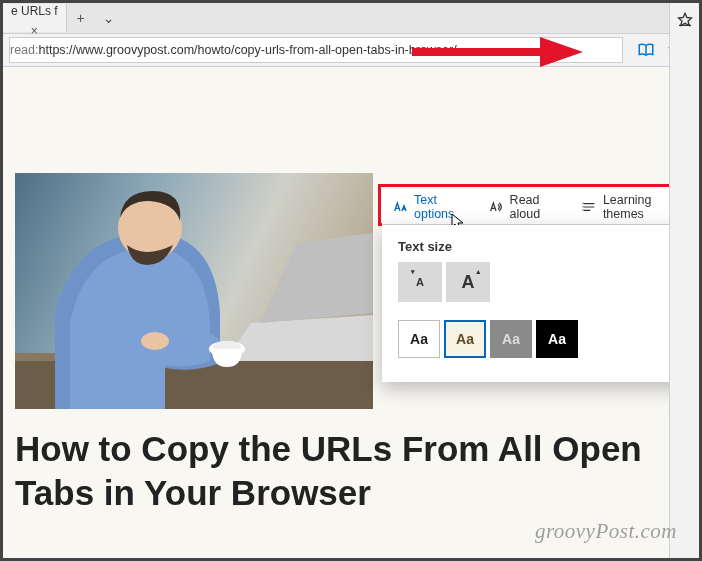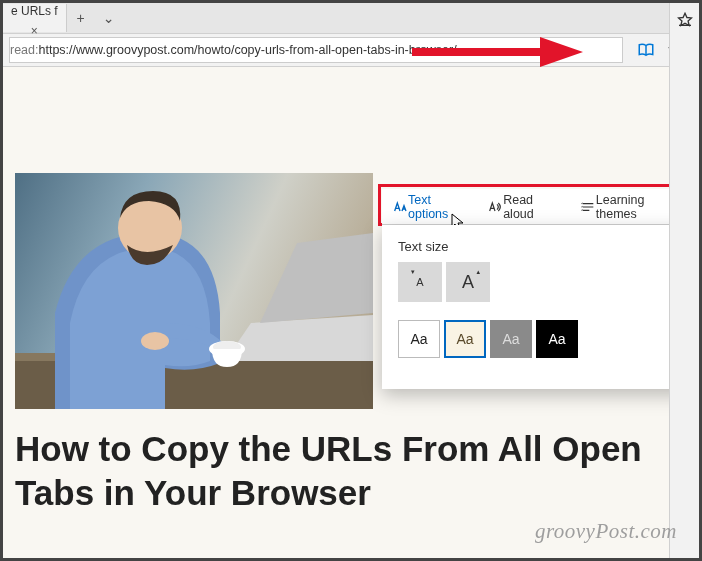--- a/index.html
+++ b/index.html
@@ -19,27 +19,27 @@
   .rightcol { width:30px; background:#f2f2f2; display:flex; flex-direction:column; align-items:center; padding-top:8px; gap:14px; position:absolute; right:0; top:0; bottom:0; border-left:1px solid #d0d0d0; }
 
   .content { position:absolute; left:0; top:64px; right:30px; bottom:0; background:#f9f7f2; overflow:hidden; }
   .hero { position:absolute; left:12px; top:106px; width:358px; height:236px; background:linear-gradient(110deg,#5a7a8e 0%,#7a9ab0 20%,#b7c6cd 50%,#d9dbd6 75%,#a99f8e 100%); border:0; }
   .hero svg { width:100%; height:100%; display:block; }
   .headline { position:absolute; left:12px; top:360px; right:20px; font-size:35px; font-weight:600; color:#222; line-height:1.25; }
 
   .callout { position:absolute; left:375px; top:117px; width:316px; height:42px; border:3px solid #e2142a; pointer-events:none; }
 
   .menubar { position:absolute; left:379px; top:122px; width:307px; height:36px; background:#fff; display:flex; align-items:center; font-size:12.5px; color:#333; border-bottom:1px solid #d0d0d0; }
-  .mbitem { display:flex; align-items:center; height:100%; padding:0 10px; cursor:default; }
+  .mbitem { display:flex; align-items:center; gap:6px; height:100%; padding:0 10px; cursor:default; }
   .mbitem.active { color:#0067c0; }
   .mbicon { width:16px; height:16px; display:flex; align-items:center; justify-content:center; }
   .mbitem + .mbitem { border-left:0; }
   .cursorarrow { position:absolute; left:448px; top:146px; width:14px; height:18px; pointer-events:none; }
 
-  .panel { position:absolute; left:379px; top:158px; width:307px; background:#fff; padding:14px 16px 31px; box-shadow:0 6px 18px rgba(0,0,0,0.25); }
+  .panel { position:absolute; left:379px; top:158px; width:307px; background:#fff; padding:14px 16px 24px; box-shadow:0 6px 18px rgba(0,0,0,0.25);font-weight:bold; }
   .plabel { font-size:13px; color:#333; margin-bottom:8px; }
   .sizebtns { display:flex; gap:4px; margin-bottom:18px; }
   .szbtn { width:44px; height:40px; background:#d9d9d9; display:flex; align-items:center; justify-content:center; font-family:"Segoe UI"; color:#333; font-size:14px; position:relative; }
   .szbtn.small { font-size:11px; }
   .szbtn.big { font-size:18px; }
   .szcaret { position:absolute; top:6px; font-size:7px; }
   .themes { display:flex; gap:4px; }
   .thbtn { width:42px; height:38px; display:flex; align-items:center; justify-content:center; font-size:14px; border:1px solid transparent; }
   .th-light { background:#fff; color:#222; border:1px solid #bbb; }
   .th-sepia { background:#f9f3e4; color:#5a4a2a; border:2px solid #0067c0; }

